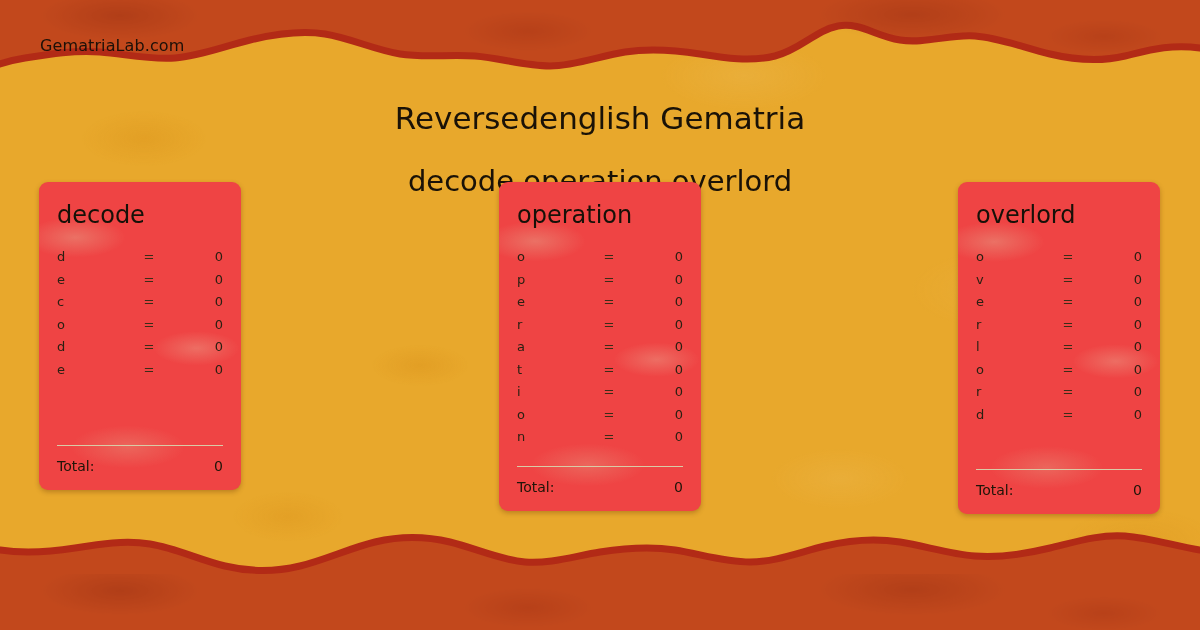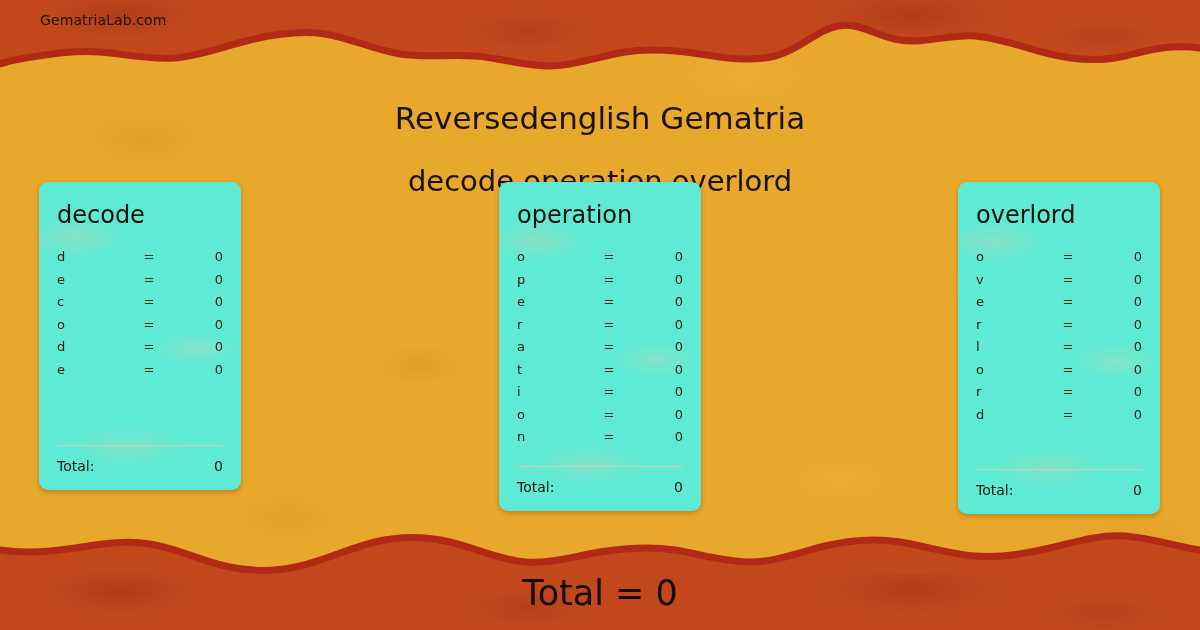--- a/index.html
+++ b/index.html
@@ -46,22 +46,22 @@
       radial-gradient(ellipse 110px 34px at 10% 30%, rgba(120,34,8,.55), rgba(120,34,8,0) 72%),
       radial-gradient(ellipse 90px 28px at 44% 60%, rgba(150,50,14,.45), rgba(150,50,14,0) 72%),
       radial-gradient(ellipse 130px 36px at 76% 28%, rgba(118,32,6,.50), rgba(118,32,6,0) 72%),
       radial-gradient(ellipse 80px 24px at 92% 70%, rgba(154,54,16,.42), rgba(154,54,16,0) 72%);
   }
   #band-top .band-texture    { top:0;    height:52px; }
   #band-bottom .band-texture { bottom:0; height:56px; }
 
   
   #watermark {
-    position:absolute; left:40px; top:12px;
-    font-size:14px; color:#1c1008; letter-spacing:.1px;
+    position:absolute; left:40px; top:36px;
+    font-size:16px; color:#1c1008; letter-spacing:.1px;
     white-space:nowrap;
   }
 
   
   #title, #subtitle {
     position:absolute; left:0; width:1200px;
     text-align:center; color:#1a1207;
     font-weight:400; white-space:nowrap;margin-top:40px;
   }
   #title    { top:60px;  font-size:31px; }
@@ -71,21 +71,21 @@
   #grand-total {
     position:absolute; left:0; bottom:17px; width:1200px;
     text-align:center; font-size:35px; font-weight:400;
     color:#140c04; white-space:nowrap;
   }
 
   
   .card {
     position:absolute; top:182px;
     width:202px;
-    background:#5eead4;
+    background:#ef4444;
     border-radius:9px;
     box-shadow:0 2px 5px rgba(90,45,5,.32);
     padding:20px 18px 16px 18px;
     display:flex; flex-direction:column;
   }
   .card::after {
     content:""; position:absolute; inset:0;
     border-radius:9px; pointer-events:none;
     background-image:
       radial-gradient(ellipse 70px 28px at 18% 18%, rgba(226,210,172,.45), rgba(226,210,172,0) 72%),
@@ -323,15 +323,14 @@
       </div>
     </div>
     <div class="card-spacer"></div>
     <div class="card-divider"></div>
     <div class="card-total-row">
       <span class="ct-label">Total:</span>
       <span class="ct-value">0</span>
     </div>
   </div>
 
-  <div id="grand-total">Total = 0</div>
 
 </div>
 
 </body></html>

